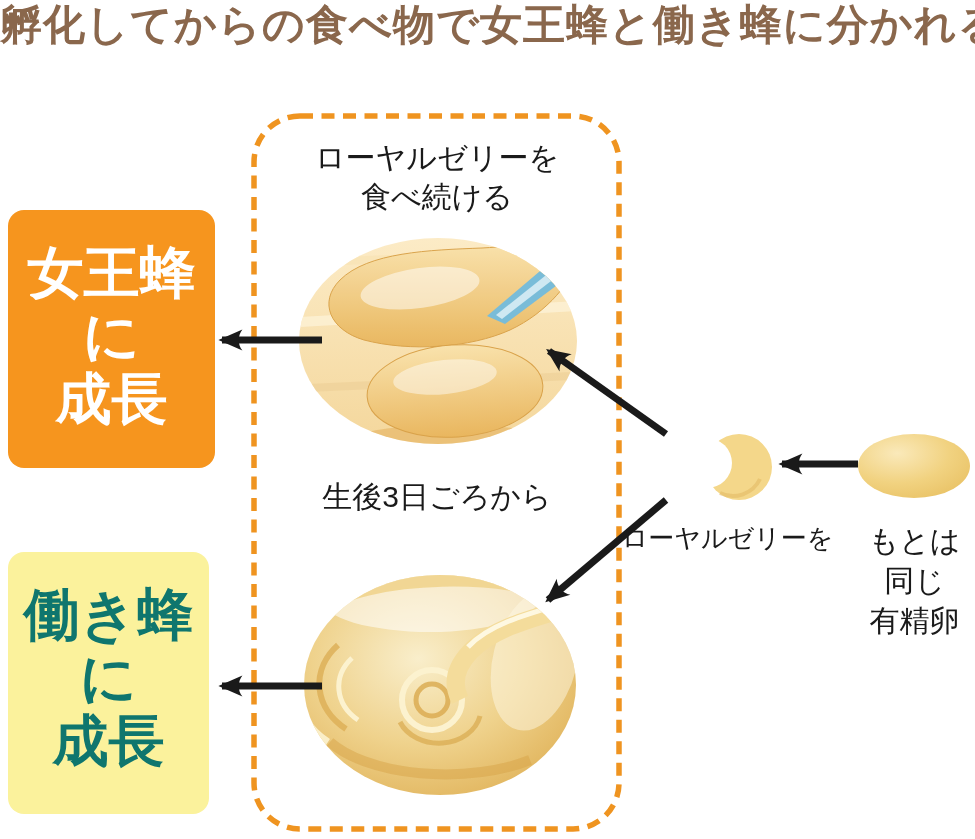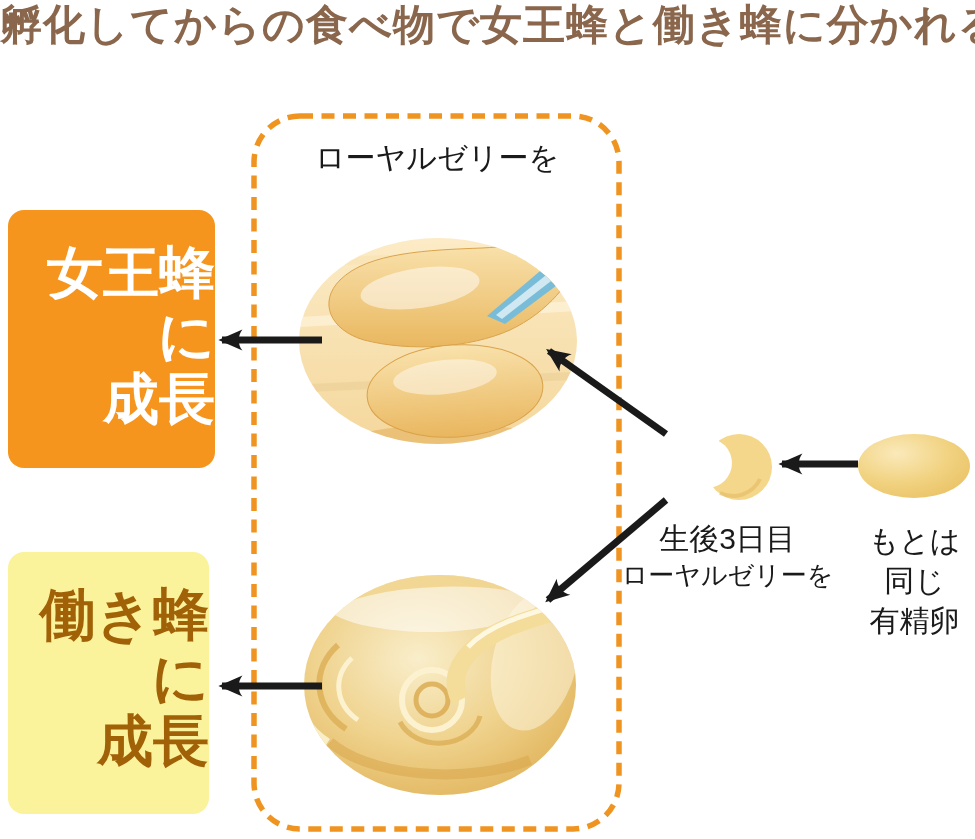--- a/index.html
+++ b/index.html
@@ -16,25 +16,25 @@
     font-size:42px;line-height:50px;font-weight:600;
     color:#8a674c;letter-spacing:1px;white-space:nowrap;
   }
 
   .food-caption{font-size:30px;line-height:39px;font-weight:500;color:#1a1a1a;}
   #cap-jelly{left:254px;top:138px;width:366px;}
   #cap-honey{left:244px;top:477px;width:386px;}
 
   .result-box{
     position:absolute;z-index:2;border-radius:16px;box-sizing:border-box;
-    text-align:right;font-size:56px;line-height:63px;font-weight:600;
+    text-align:center;font-size:56px;line-height:63px;font-weight:600;
     padding-top:31px;
   }
   #queen-box{left:8px;top:210px;width:207px;height:258px;background:#f6951e;color:#ffffff;}
-  #worker-box{left:8px;top:552px;width:201px;height:262px;background:#fbf29c;color:#a16207;}
+  #worker-box{left:8px;top:552px;width:201px;height:262px;background:#fbf29c;color:#0f766e;}
 
   .side-caption{font-size:30px;line-height:37px;font-weight:500;color:#1a1a1a;}
   #cap-larva{left:605px;top:520px;width:245px;}
   #cap-larva .small-line{font-size:26px;}
   #cap-egg{left:852px;top:521px;width:125px;line-height:40px;}
 </style>
 </head>
 <body>
 
 <svg id="scene-svg" width="975" height="839" viewBox="0 0 975 839">
@@ -122,39 +122,40 @@
   <line x1="322" y1="686" x2="222" y2="686" stroke="#1a1a1a" stroke-width="7" marker-end="url(#ah)"></line>
   <line x1="858" y1="464" x2="782" y2="464" stroke="#1a1a1a" stroke-width="7" marker-end="url(#ah)"></line>
   <line x1="666" y1="434" x2="549" y2="351" stroke="#1a1a1a" stroke-width="7" marker-end="url(#ah)"></line>
   <line x1="666" y1="500" x2="548" y2="600" stroke="#1a1a1a" stroke-width="7" marker-end="url(#ah)"></line>
 </svg>
 
 <div class="txt page-title">孵化してからの食べ物で女王蜂と働き蜂に分かれる</div>
 
 <div class="txt food-caption" id="cap-jelly">
   <div>ローヤルゼリーを</div>
+  <div>食べ続ける</div>
 </div>
 
 <div class="txt food-caption" id="cap-honey">
+  <div>生後3日ごろから</div>
 </div>
 
 <div class="result-box" id="queen-box">
   <div>女王蜂</div>
   <div>に</div>
   <div>成長</div>
 </div>
 
 <div class="result-box" id="worker-box">
   <div>働き蜂</div>
   <div>に</div>
   <div>成長</div>
 </div>
 
 <div class="txt side-caption" id="cap-larva">
-  <div>生後3日目</div>
   <div class="small-line">ローヤルゼリーを</div>
 </div>
 
 <div class="txt side-caption" id="cap-egg">
   <div>もとは</div>
   <div>同じ</div>
   <div>有精卵</div>
 </div>
 
 </body></html>

